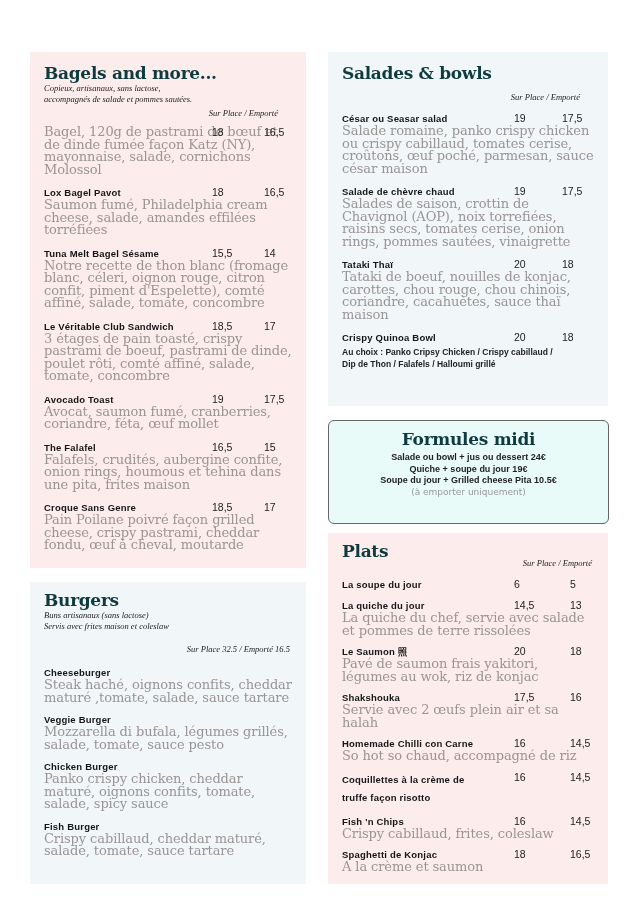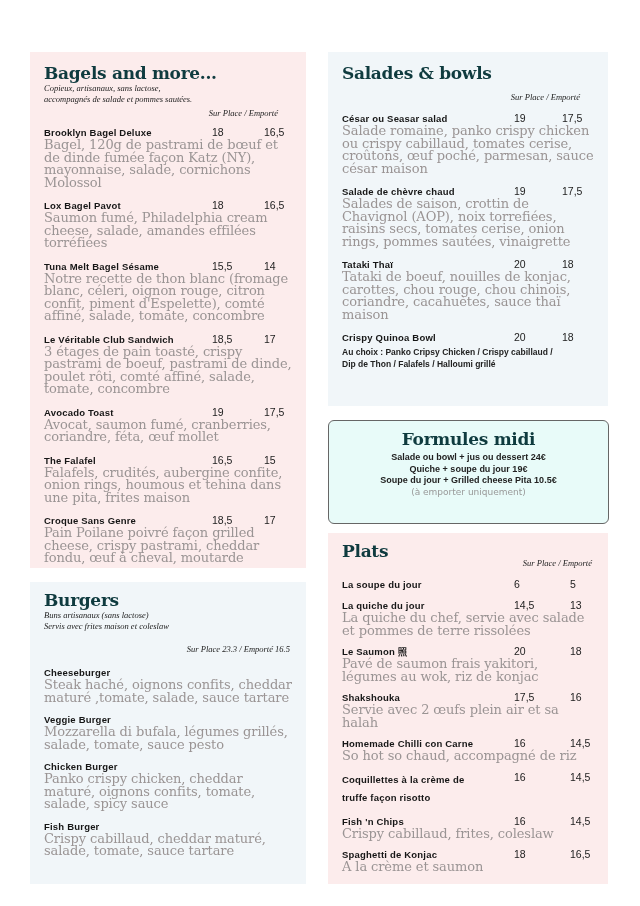--- a/index.html
+++ b/index.html
@@ -25,21 +25,20 @@
 </head>
 <body>
 
 <div class="panel pink" style="left:30px;top:52px;width:276px;height:516px;padding:11px 14px 0 14px;">
   <h2 class="title">Bagels and more...</h2>
   <div class="subtitle">Copieux, artisanaux, sans lactose,</div>
   <div class="subtitle">accompagnés de salade et pommes sautées.</div>
   <div class="colhead" style="margin:4px 14px 8px 0;">Sur Place / Emporté</div>
   <div id="bagel-items">
       <div class="item" style="margin-bottom: 10px;">
-        <div class="iname">Brooklyn Bagel Deluxe</div>
         <span class="p1" style="left:168px">18</span>
         <span class="p2" style="left:220px">16,5</span>
         <div class="idesc">Bagel, 120g de pastrami de bœuf et de dinde fumée façon Katz (NY), mayonnaise, salade, cornichons Molossol</div>
       </div>
       <div class="item" style="margin-bottom: 10px;">
         <div class="iname">Lox Bagel Pavot</div>
         <span class="p1" style="left:168px">18</span>
         <span class="p2" style="left:220px">16,5</span>
         <div class="idesc">Saumon fumé, Philadelphia cream cheese, salade, amandes effilées torréfiées</div>
       </div>
@@ -73,21 +72,21 @@
         <span class="p2" style="left:220px">17</span>
         <div class="idesc">Pain Poilane poivré façon grilled cheese, crispy pastrami, cheddar fondu, œuf à cheval, moutarde</div>
       </div>
     </div>
 </div>
 
 <div class="panel blue" style="left:30px;top:582px;width:276px;height:302px;padding:8px 14px 0 14px;">
   <h2 class="title">Burgers</h2>
   <div class="subtitle">Buns artisanaux (sans lactose)</div>
   <div class="subtitle">Servis avec frites maison et coleslaw</div>
-  <div class="colhead" style="margin:13px 2px 12px 0;">Sur Place 23.3 / Emporté 16.5</div>
+  <div class="colhead" style="margin:13px 2px 12px 0;">Sur Place 32.5 / Emporté 16.5</div>
   <div id="burger-items">
       <div class="item" style="margin-bottom: 9px;">
         <div class="iname">Cheeseburger</div>
         <div class="idesc">Steak haché, oignons confits, cheddar maturé ,tomate, salade, sauce tartare</div>
       </div>
       <div class="item" style="margin-bottom: 9px;">
         <div class="iname">Veggie Burger</div>
         <div class="idesc">Mozzarella di bufala, légumes grillés, salade, tomate, sauce pesto</div>
       </div>
       <div class="item" style="margin-bottom: 9px;">

